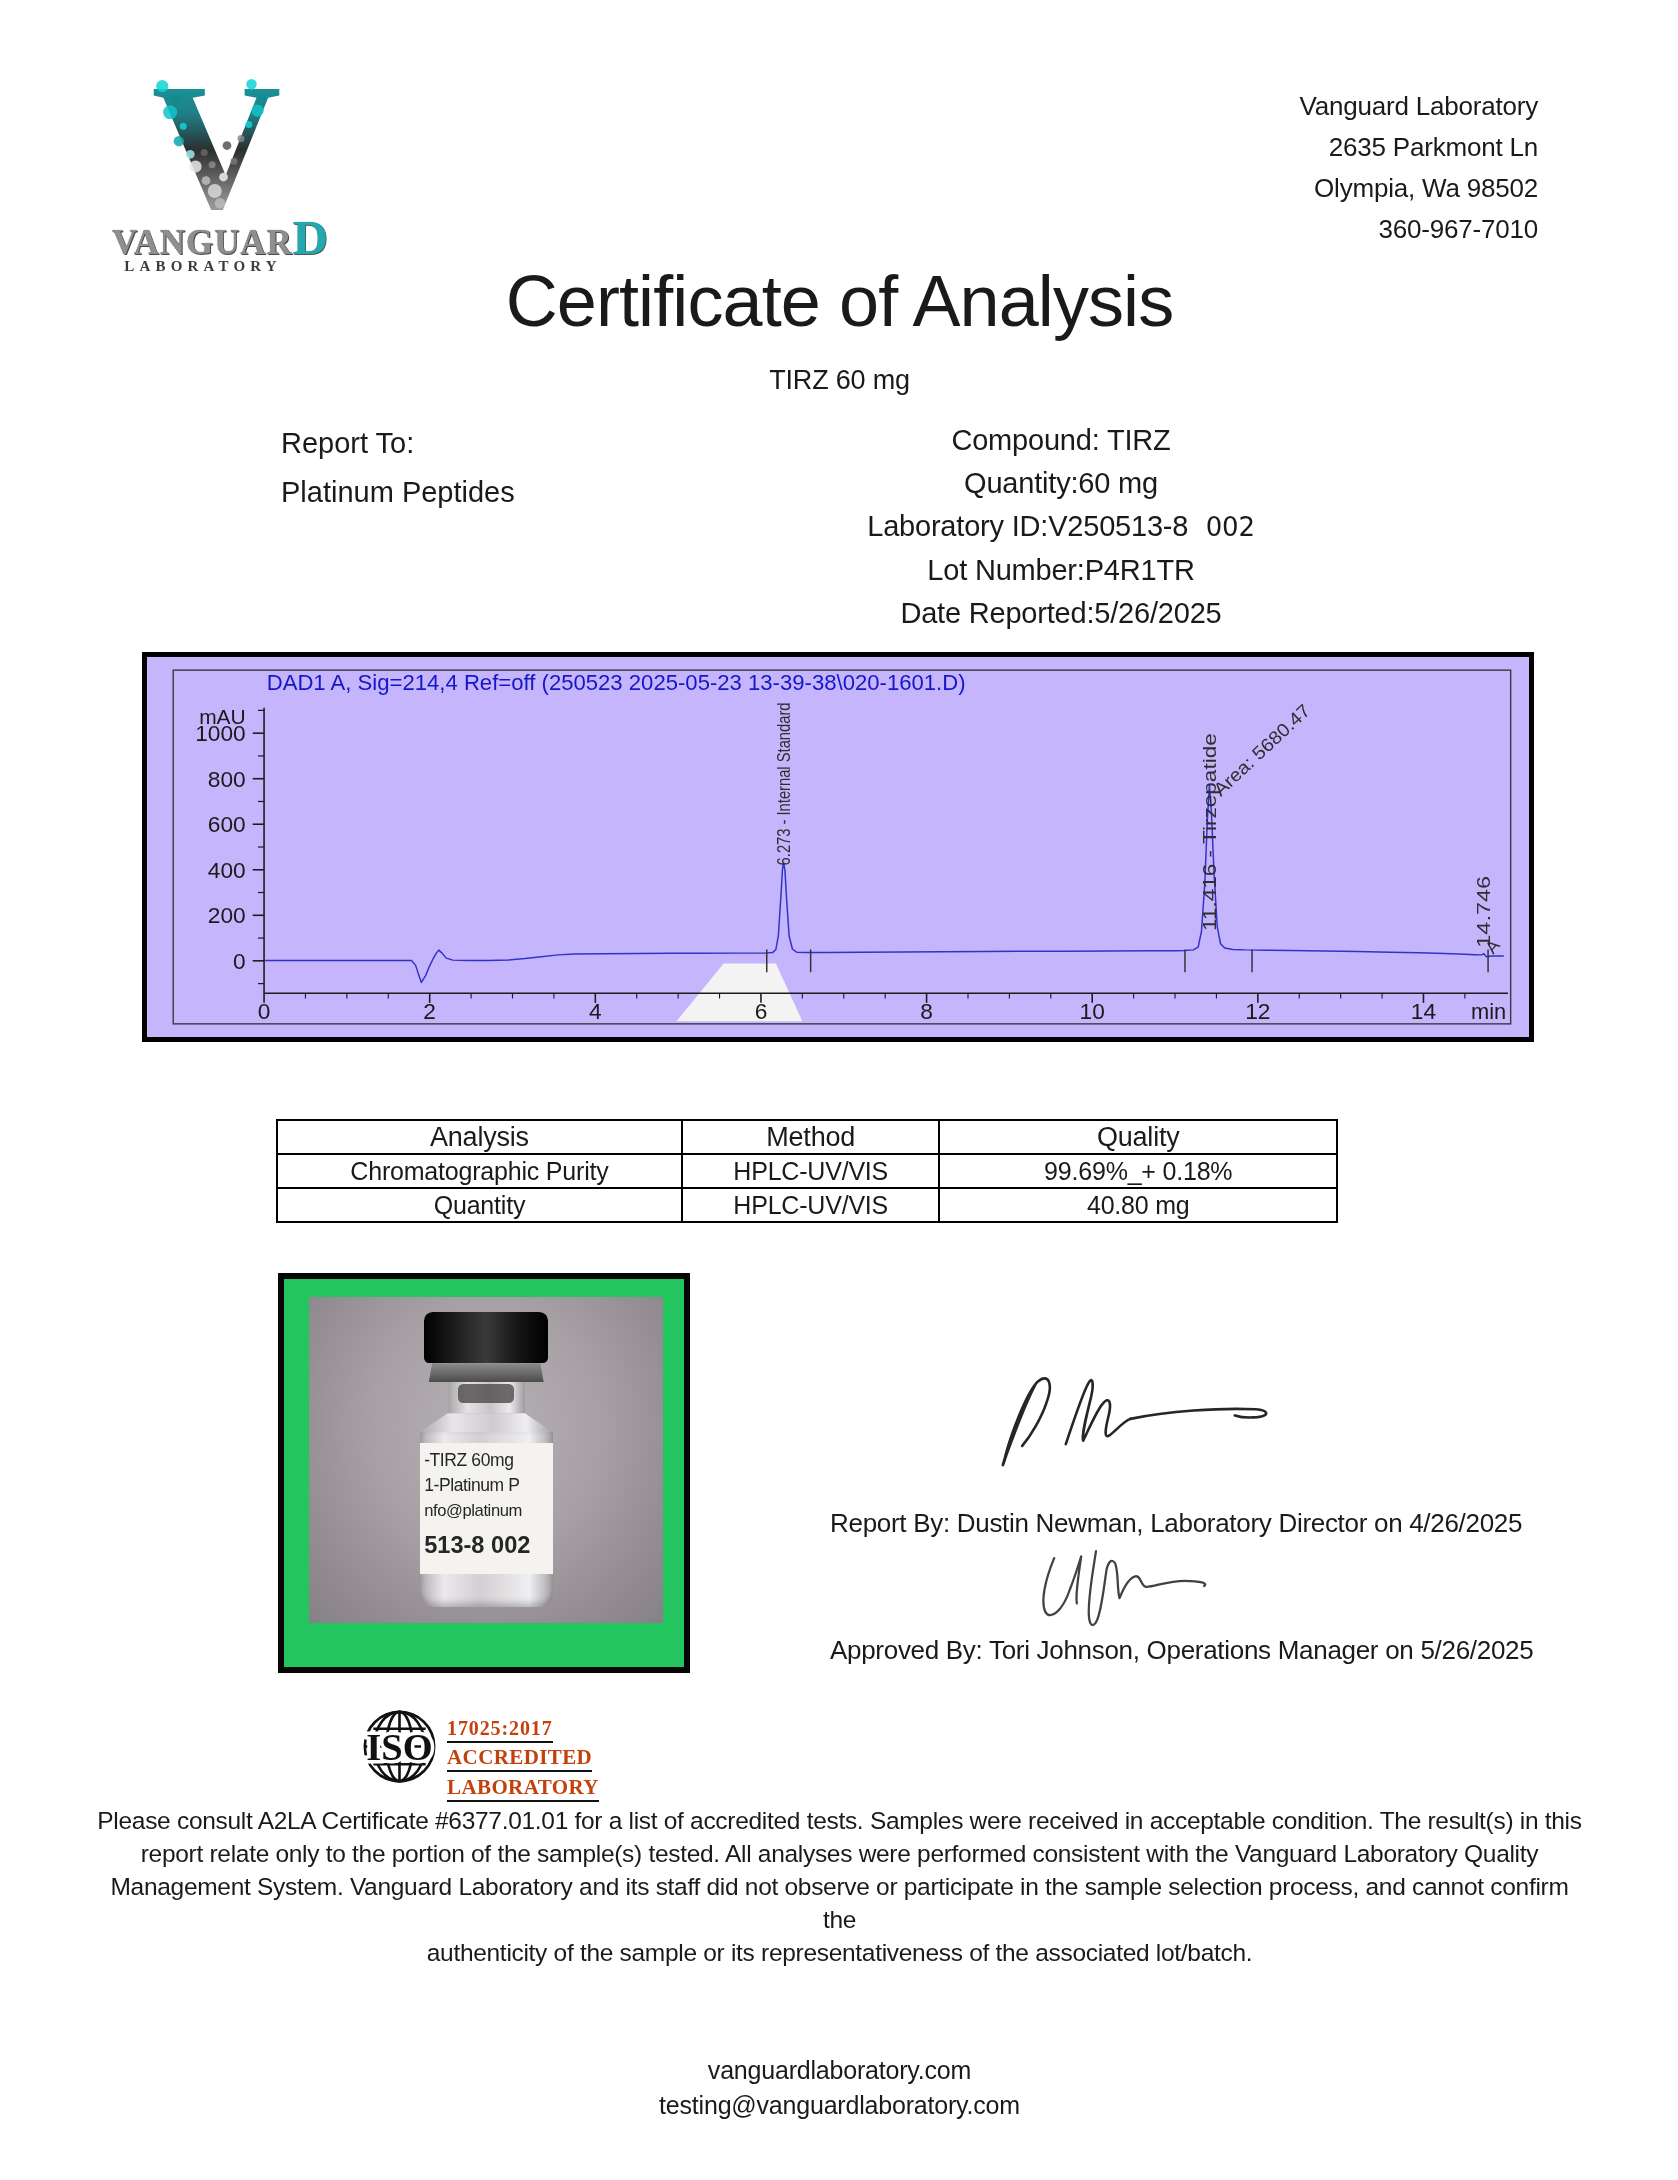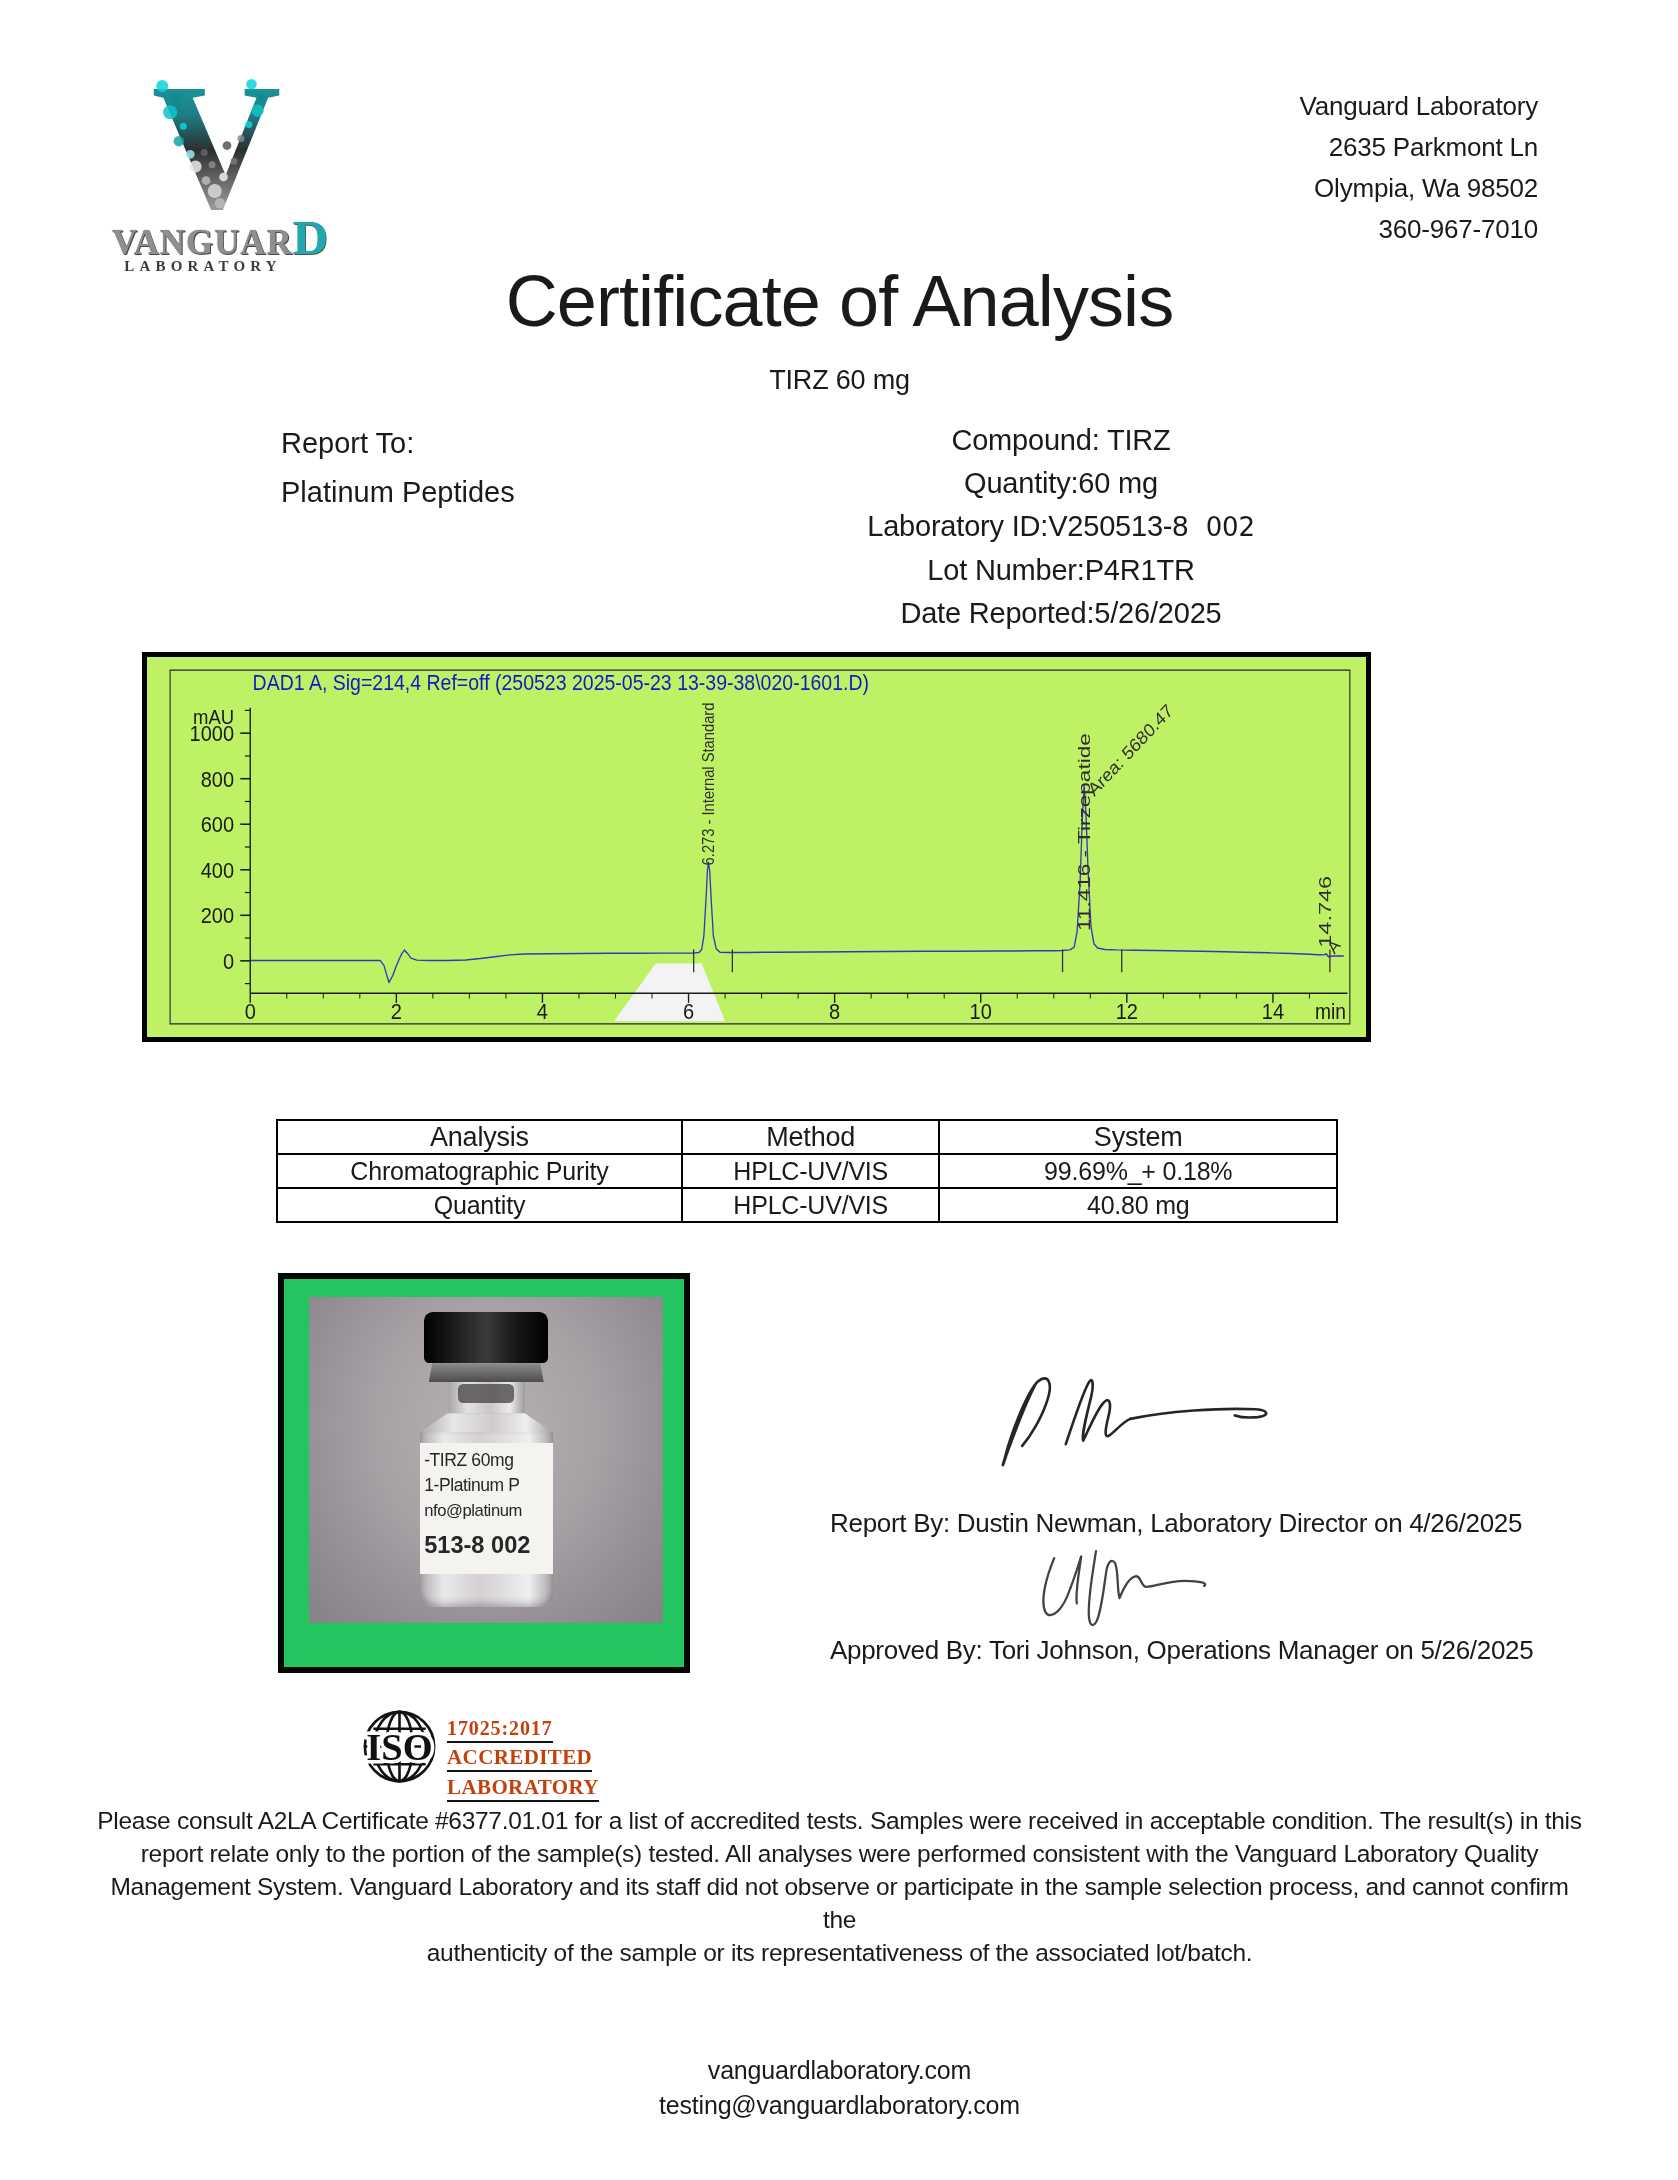--- a/index.html
+++ b/index.html
@@ -42,22 +42,22 @@
   
   #report-to { left:281px; top:419px; font-size:29px; line-height:49px; }
   #detail-block {
     left:751px; top:419px; width:620px; text-align:center;
     font-size:29px; line-height:43px; letter-spacing:-0.2px;
   }
   #lab-id-suffix { font-family:"DejaVu Sans", sans-serif; font-size:26px; margin-left:17.5px; }
 
   
   #chart-box {
-    left:142px; top:652px; width:1229px; height:390px;
-    border:5.2px solid #000; background:#bef264;
+    left:142px; top:652px; width:1392px; height:390px;
+    border:5.2px solid #000; background:#c4b5fd;
   }
   #chromatogram { width:100%; height:100%; display:block; }
 
   
   #results-table {
     left:276px; top:1119px; width:1062px;
     border-collapse:collapse; table-layout:fixed;
   }
   #results-table th, #results-table td {
     border:2.6px solid #000; text-align:center; vertical-align:middle;
@@ -290,21 +290,21 @@
 <table id="results-table" class="abs">
   <colgroup>
       <col class="col-analysis">
       <col class="col-method">
       <col class="col-result">
     </colgroup>
   <tbody>
       <tr>
     <th>Analysis</th>
     <th>Method</th>
-    <th>System</th>
+    <th>Quality</th>
   </tr>
   <tr>
     <td>Chromatographic Purity</td>
     <td>HPLC-UV/VIS</td>
     <td>99.69%_+ 0.18%</td>
   </tr>
   <tr>
     <td>Quantity</td>
     <td>HPLC-UV/VIS</td>
     <td>40.80 mg</td>

